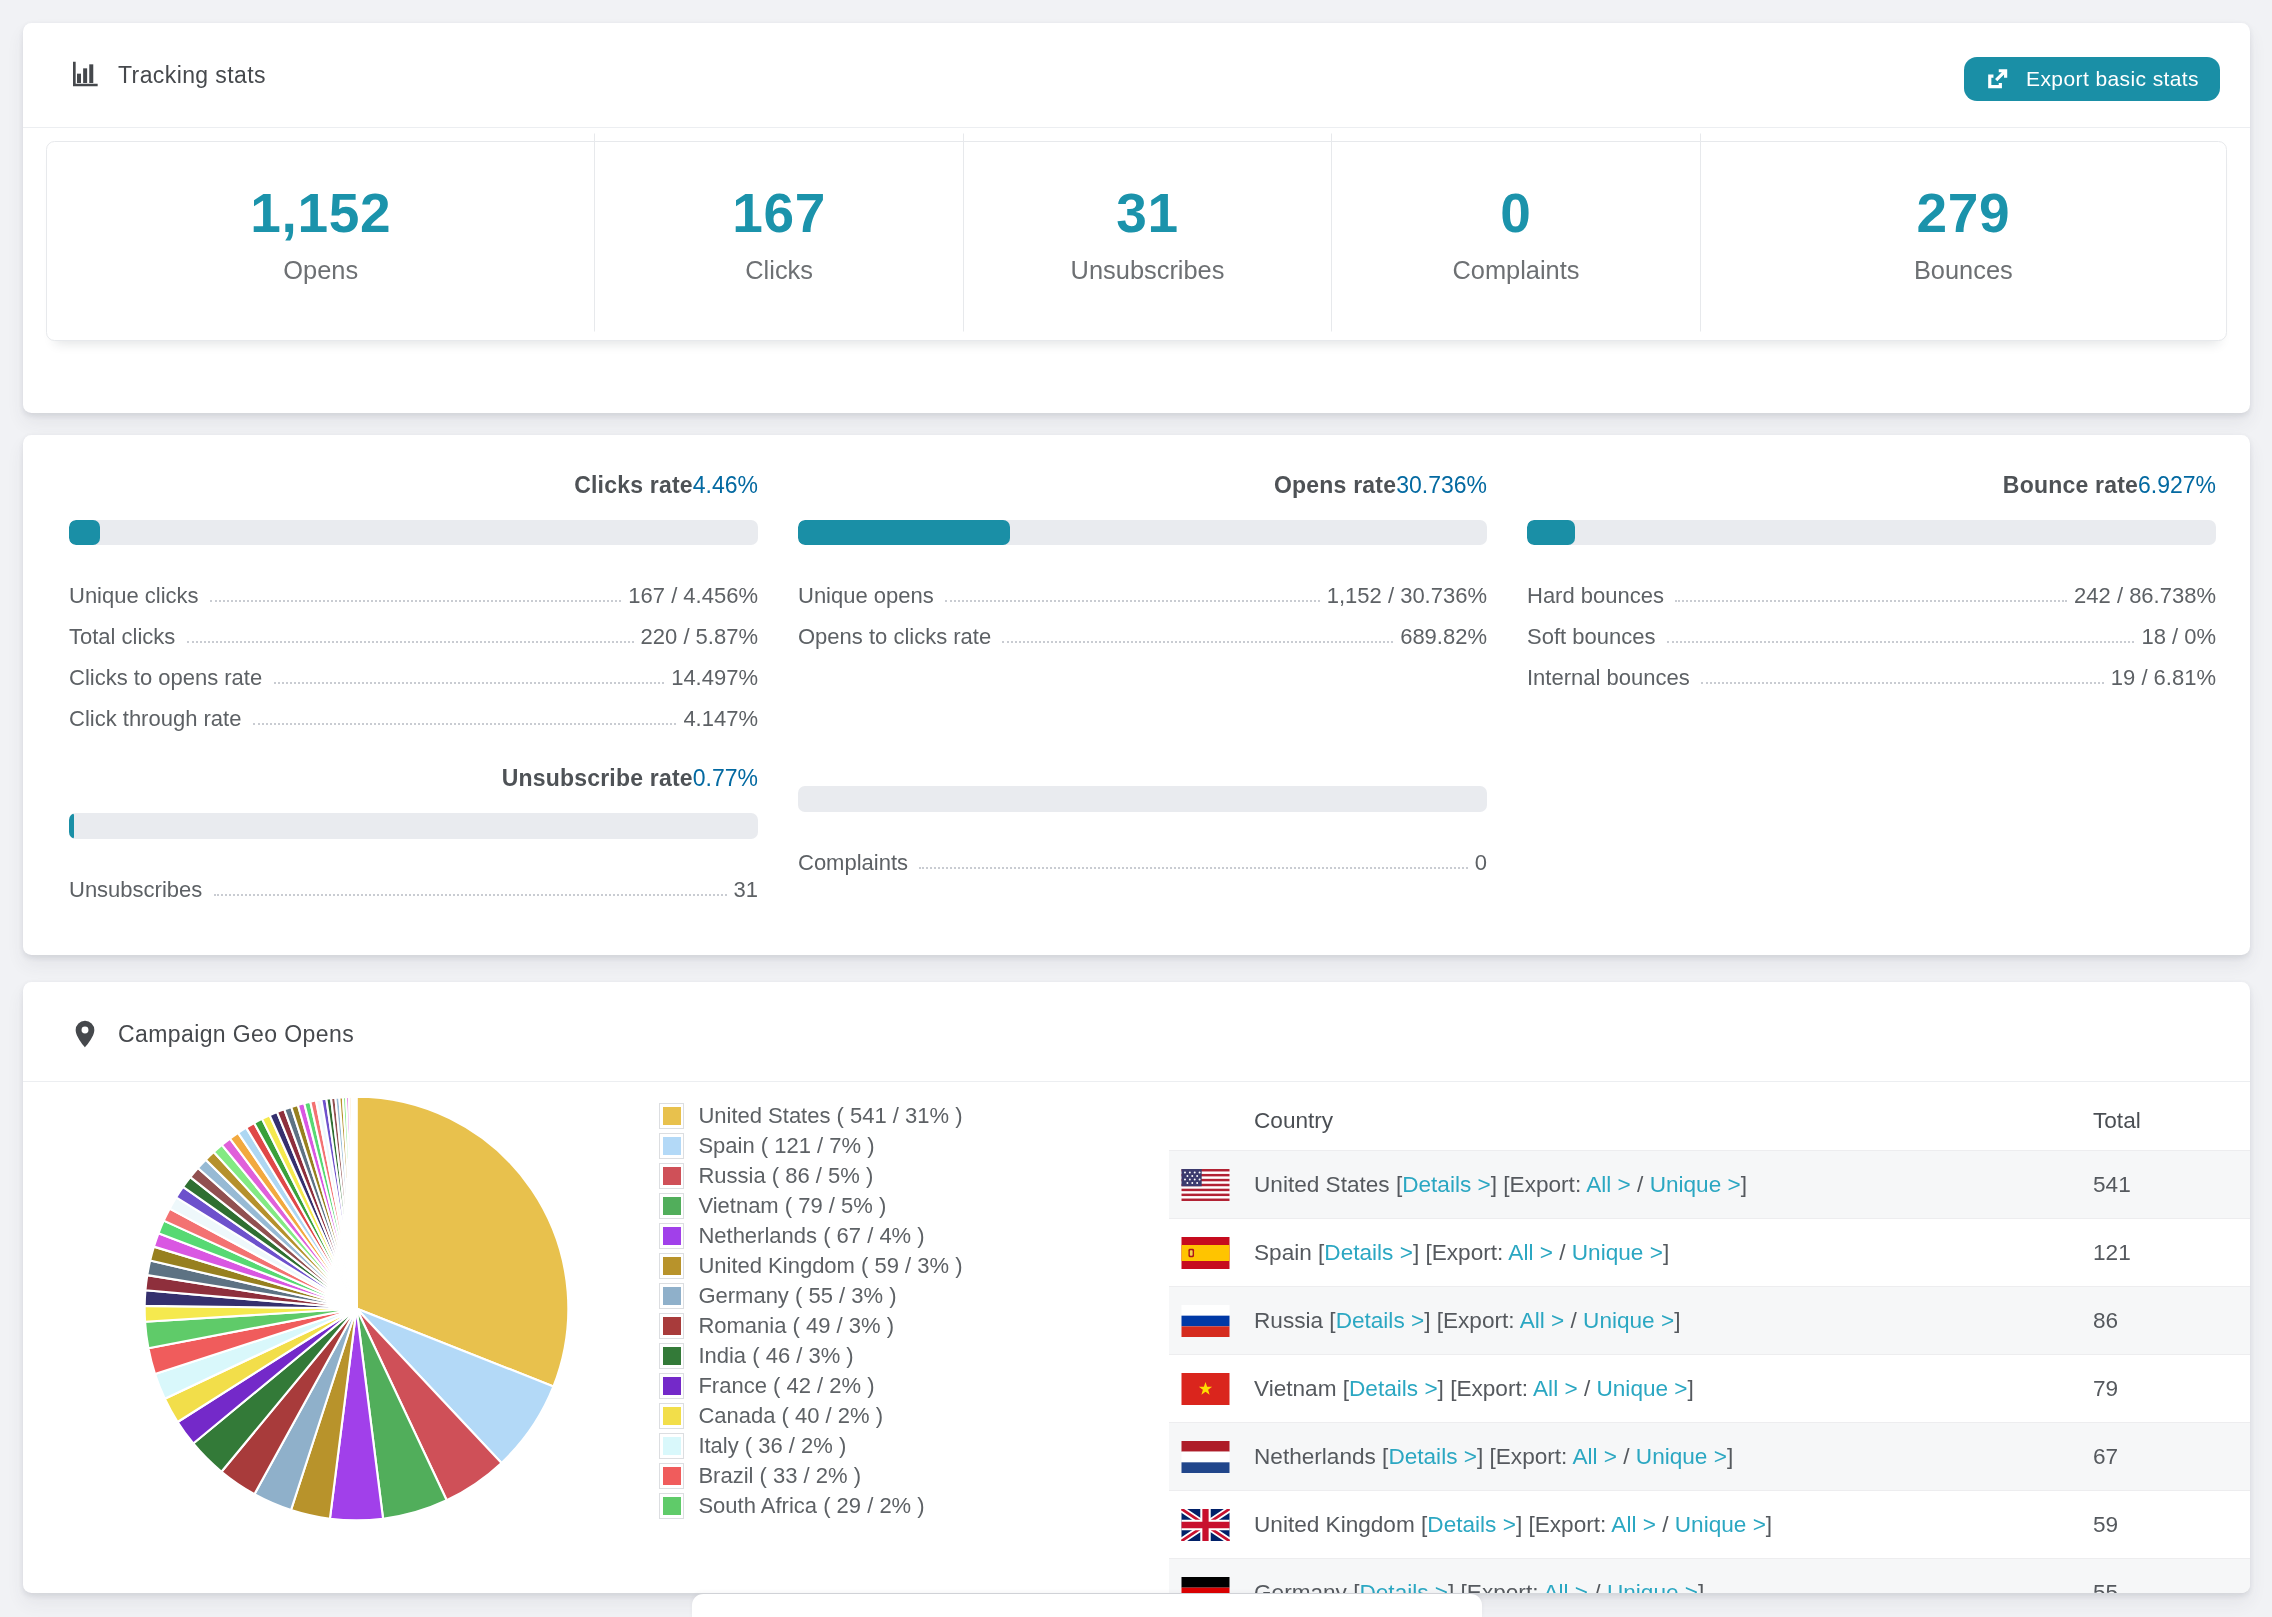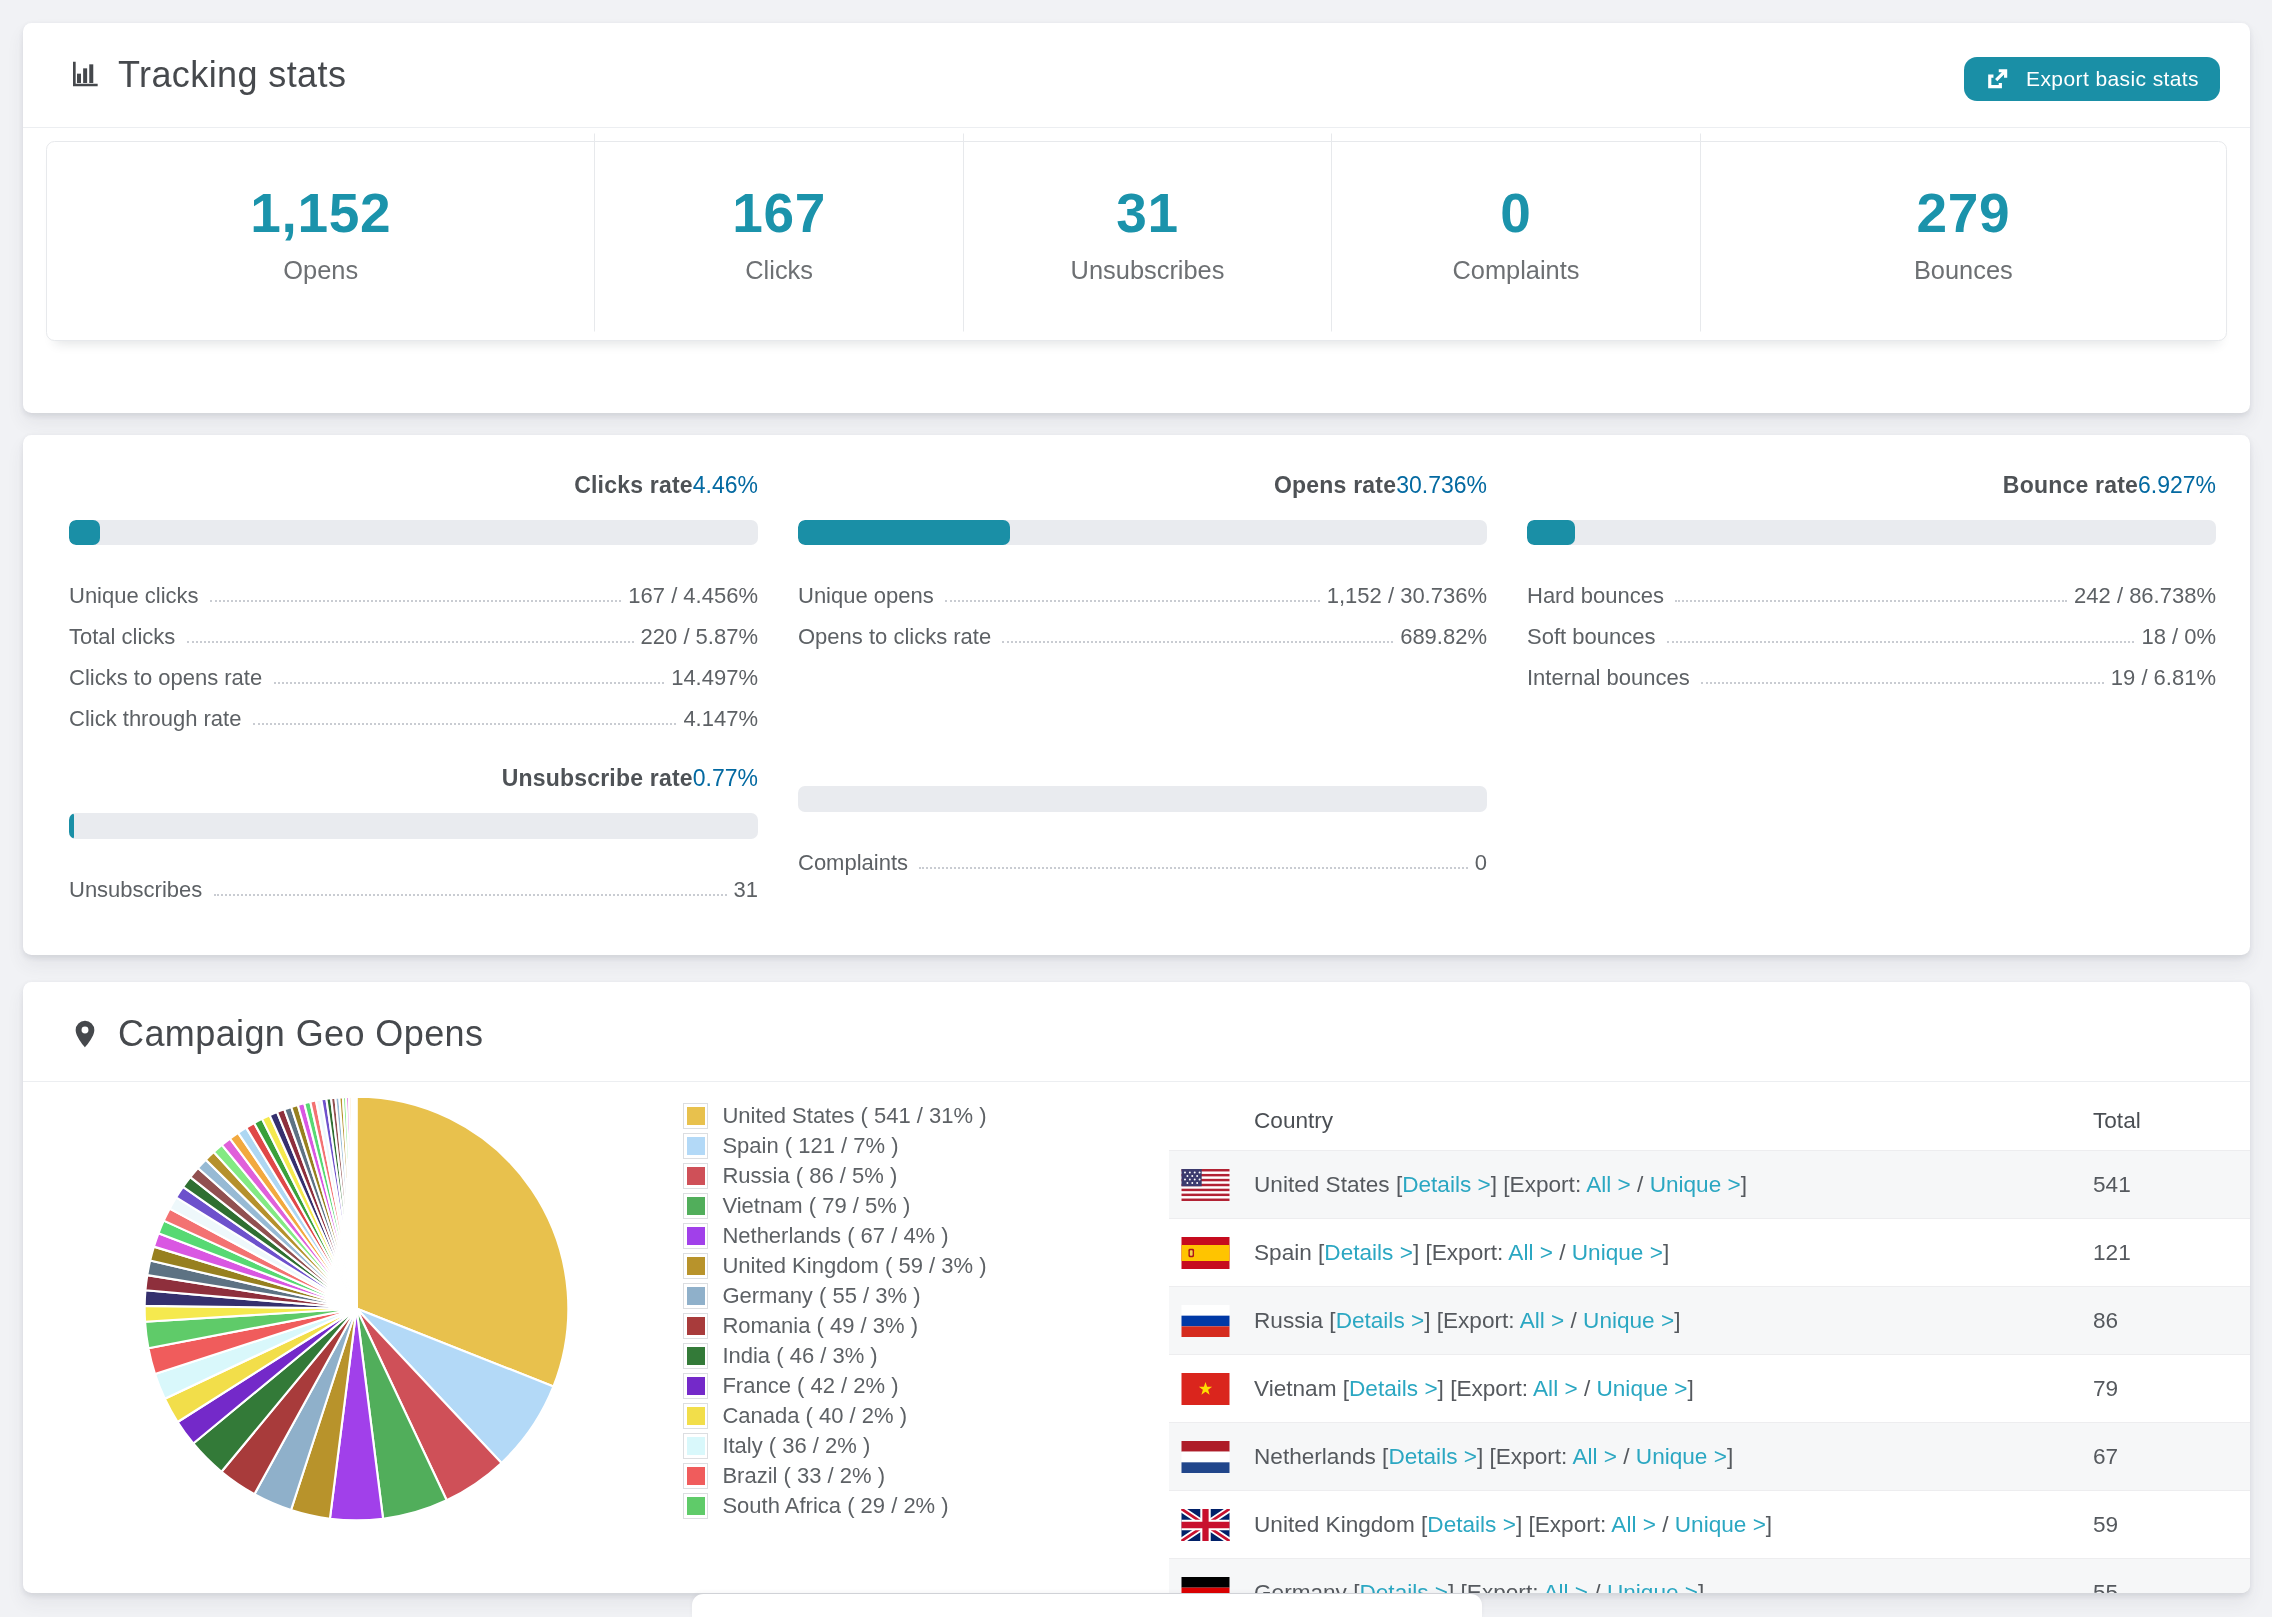--- a/index.html
+++ b/index.html
@@ -6,21 +6,21 @@
   html,body { width:2273px; height:1618px; }
   body { background:#f1f2f5; font-family:"Liberation Sans", sans-serif; position:relative; overflow:hidden; }
 
   .card { position:absolute; left:23px; right:23px; background:#fff; border-radius:8.5px;
           box-shadow:0 2.1px 5.6px rgba(50,60,75,.10), 0 10px 18.4px rgba(50,60,75,.07); }
   #card-tracking { top:23px; height:390px; }
   #card-rates    { top:435px; height:520px; }
   #card-geo      { top:982px; height:611px; overflow:hidden; }
 
   .card-head { position:absolute; top:0; left:46px; height:104px; display:flex; align-items:center; gap:17px; }
-  .card-title { font-size:36px; color:#46494d; letter-spacing:0.4px; }
+  .card-title { font-size:23px; color:#46494d; letter-spacing:0.4px; }
   .head-icon { width:32px; height:32px; flex:0 0 auto; }
   .divider { position:absolute; left:0; right:0; height:1.4px; background:#eceef1; }
 
   
   .export-btn { position:absolute; top:34px; right:30px; height:44px; background:#1a8fa6; color:#fff;
                 border:none; border-radius:13px; font-size:21px; font-family:inherit; padding:0 21px;
                 display:flex; align-items:center; gap:16px; cursor:pointer; letter-spacing:0.4px; }
   .stats-box { position:absolute; left:23px; right:23px; top:118px; height:200px; display:flex;
                border:0.7px solid #e7e9ec; border-radius:8.5px; background:#fff;
                box-shadow:0 10px 11.3px -8.5px rgba(30,40,50,.14); }
@@ -39,21 +39,21 @@
   .rate-value { font-size:23px; font-weight:normal; color:#0369a1; }
   .bar-track { margin-top:21px; height:25.4px; background:#e9ebef; border-radius:7px; overflow:hidden; }
   .bar-fill { height:100%; background:#1a8fa6; border-radius:7px; }
   .rate-rows { margin-top:21px; }
   .rrow { display:flex; align-items:flex-end; height:41px; font-size:22px; color:#5d6165; }
   .rlabel, .rval { white-space:nowrap; line-height:1.05; }
   .leader { flex:1; min-width:28px; border-bottom:2.1px dotted #c9ccd2; margin:0 7px 5px 11.3px; }
 
   
   #geo-pie { position:absolute; left:116px; top:109px; width:435px; height:435px; }
-  .legend { position:absolute; left:636px; top:119px;margin-left:24px; }
+  .legend { position:absolute; left:636px; top:119px; }
   .litem { display:flex; align-items:center; height:30px; gap:14px; }
   .swatch { width:25.4px; height:25.4px; border:1.4px solid #dcdee1; padding:2.8px; background-clip:content-box !important; }
   .llabel { font-size:22px; color:#5d6165; white-space:pre; }
 
   .geo-table { position:absolute; left:1146px; right:0; top:109px; }
   .thead { display:flex; align-items:center; height:59px; font-size:22.6px; color:#4b4f54; }
   .th-country { margin-left:85px; } .th-total { position:absolute; left:924px; }
   .trow { display:flex; align-items:center; height:68px; border-top:0.7px solid #ededef; position:relative; font-size:22.6px; color:#55595e; }
   .trow.alt { background:#f6f7f8; }
   .flagcell { width:85px; padding-left:12px; display:flex; align-items:center; }

